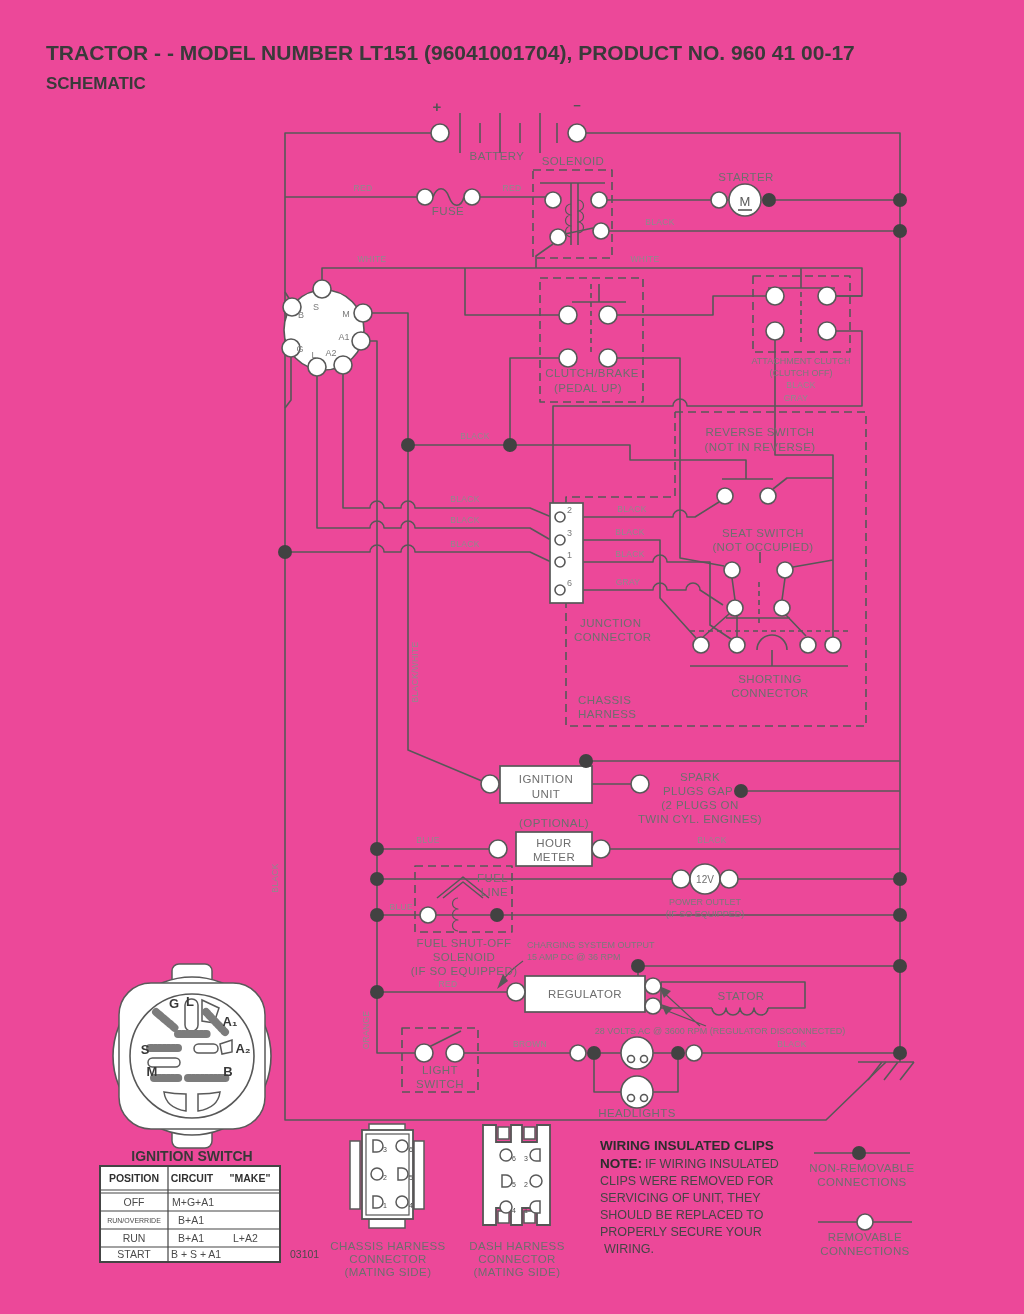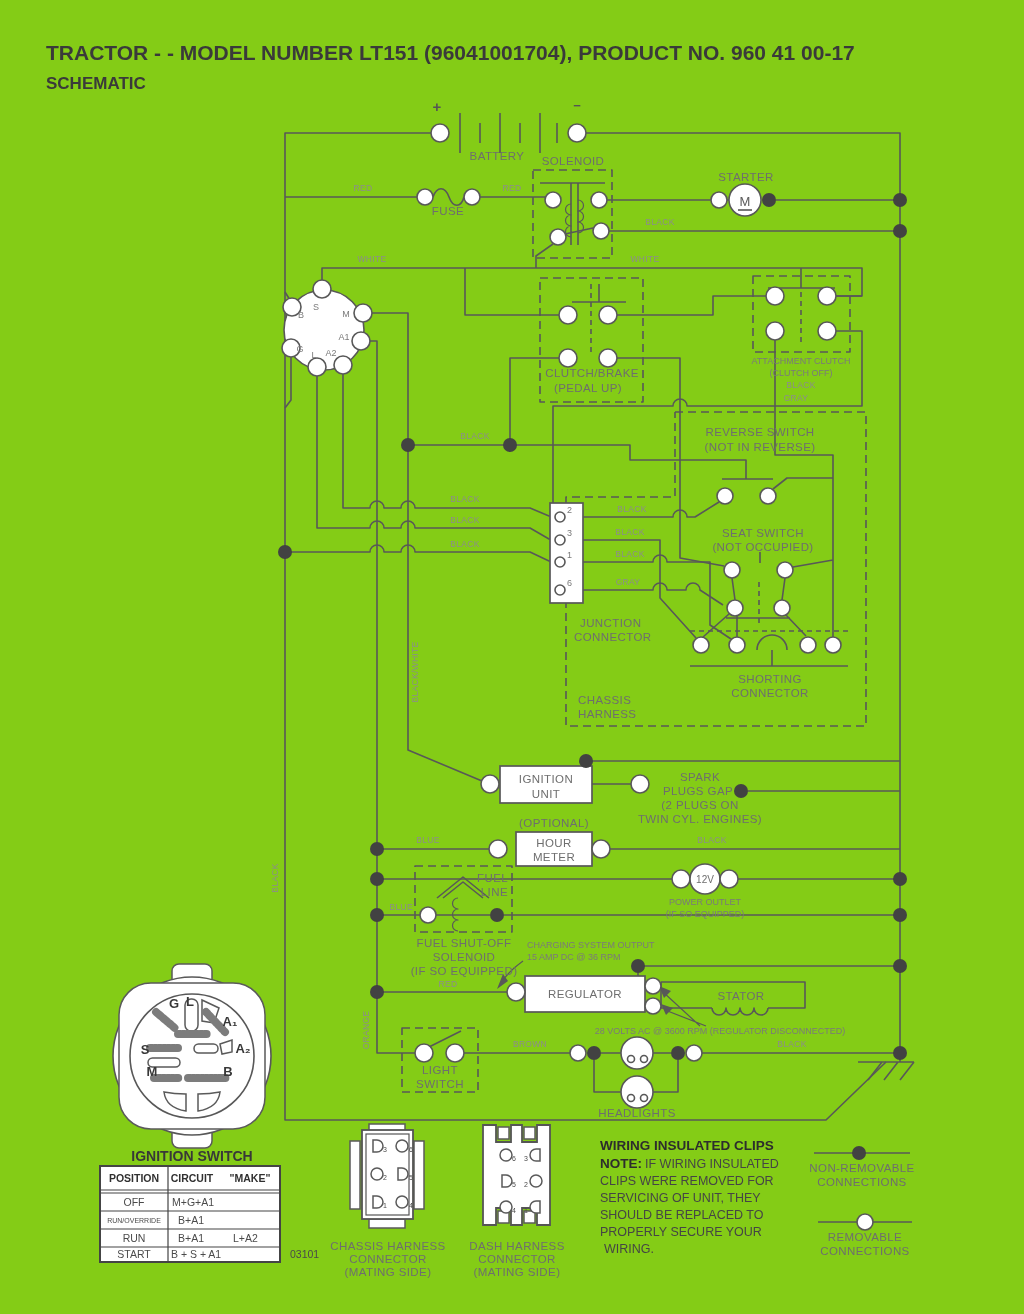--- a/index.html
+++ b/index.html
@@ -1,16 +1,16 @@
 <!DOCTYPE html>
 <html><head>
 <meta charset="utf-8">
 <style>
   html,body{margin:0;padding:0;background:#fff;}
-  #page{position:relative;width:1024px;height:1314px;background:#84cc16;overflow:hidden;}
+  #page{position:relative;width:1024px;height:1314px;background:#ec4899;overflow:hidden;}
   svg{position:absolute;left:0;top:0;}
   text{font-family:"Liberation Sans",sans-serif;fill:#6e6e6e;}
   .w{fill:none;stroke:#585858;stroke-width:1.6;stroke-linejoin:round;}
   .thin{stroke-width:1.2;}
   .d{stroke-dasharray:8 5;}
   .d2{stroke-dasharray:5 4;}
   .box{fill:#fff;stroke:#585858;stroke-width:1.7;}
   .oc{fill:#fff;stroke:#585858;stroke-width:1.6;}
   .fc{fill:#424242;stroke:none;}
   .cl{font-size:11.5px;letter-spacing:.4px;}

